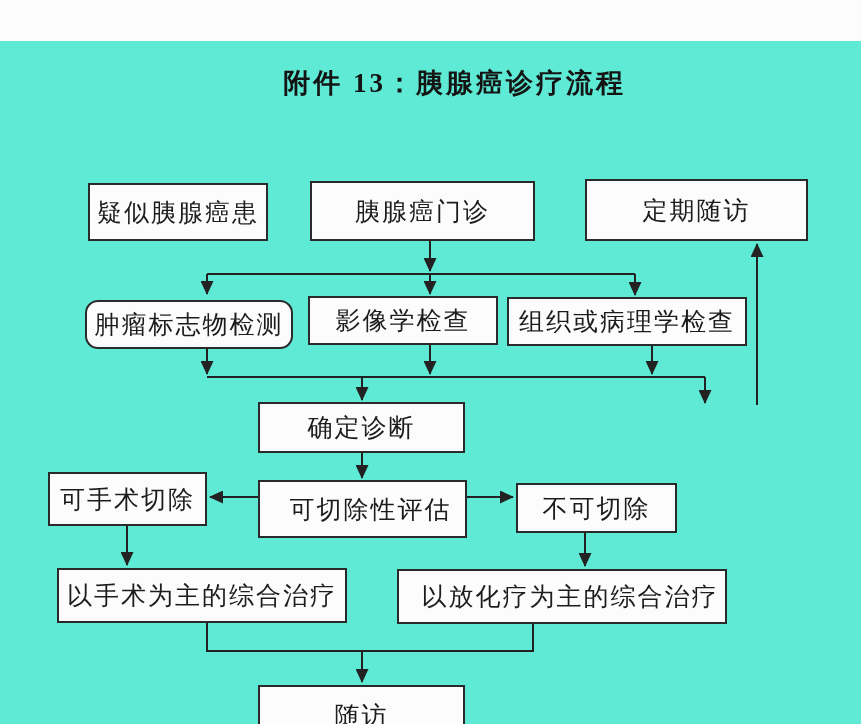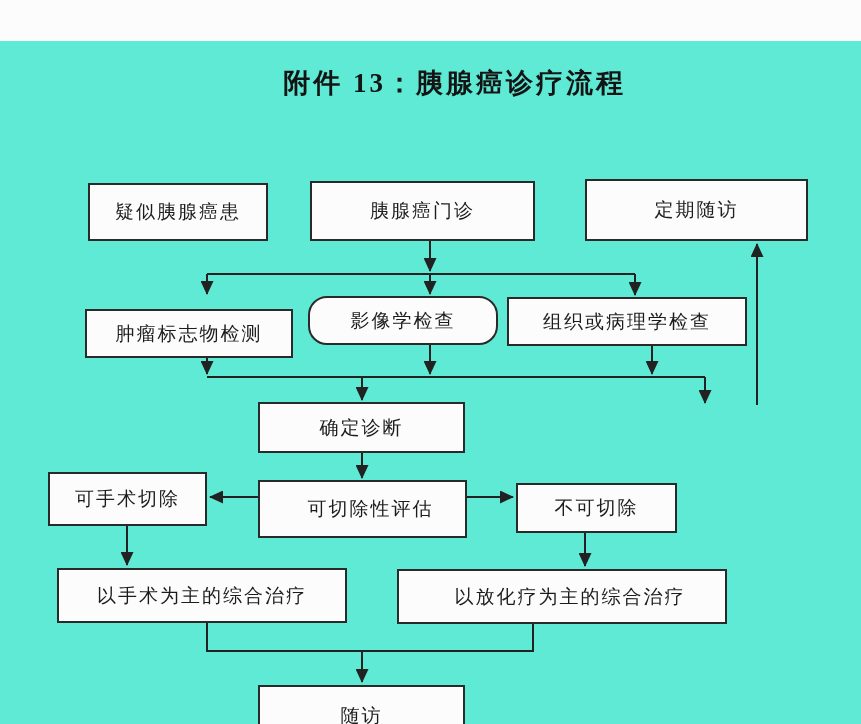--- a/index.html
+++ b/index.html
@@ -36,33 +36,33 @@
     width: 861px;
     height: 724px;
   }
   .node {
     position: absolute;
     border: 2px solid #2a2a2a;
     background: #fcfcfc;
     display: flex;
     align-items: center;
     justify-content: center;
-    font-size: 19px;
+    font-size: 25px;
     color: #1c1c1c;
     letter-spacing: 2px;
     text-align: center;
     box-sizing: border-box;
     white-space: nowrap;
   }
   
   #n-suspected        { left: 88px;  top: 142px; width: 180px; height: 58px; }
   #n-clinic           { left: 310px; top: 140px; width: 225px; height: 60px; }
   #n-regular-followup { left: 585px; top: 138px; width: 223px; height: 62px; }
-  #n-tumor-marker     { left: 85px;  top: 268px; width: 208px; height: 49px; }
-  #n-imaging          { left: 308px; top: 255px; width: 190px; height: 49px; border-radius: 19px; }
+  #n-tumor-marker     { left: 85px;  top: 259px; width: 208px; height: 49px; border-radius: 13px; }
+  #n-imaging          { left: 308px; top: 255px; width: 190px; height: 49px; }
   #n-pathology        { left: 507px; top: 256px; width: 240px; height: 49px; }
   #n-confirm          { left: 258px; top: 361px; width: 207px; height: 51px; }
   #n-exclude          { left: 600px; top: 364px; width: 208px; height: 58px; }
   #n-operable         { left: 48px;  top: 431px; width: 159px; height: 54px; }
   #n-assess           { left: 258px; top: 439px; width: 209px; height: 58px; padding-left: 16px; }
   #n-inoperable       { left: 516px; top: 442px; width: 161px; height: 50px; }
   #n-surgery-tx       { left: 57px;  top: 527px; width: 290px; height: 55px; }
   #n-chemo-tx         { left: 397px; top: 528px; width: 330px; height: 55px; padding-left: 16px; }
   #n-followup         { left: 258px; top: 644px; width: 207px; height: 61px; }
 </style>

